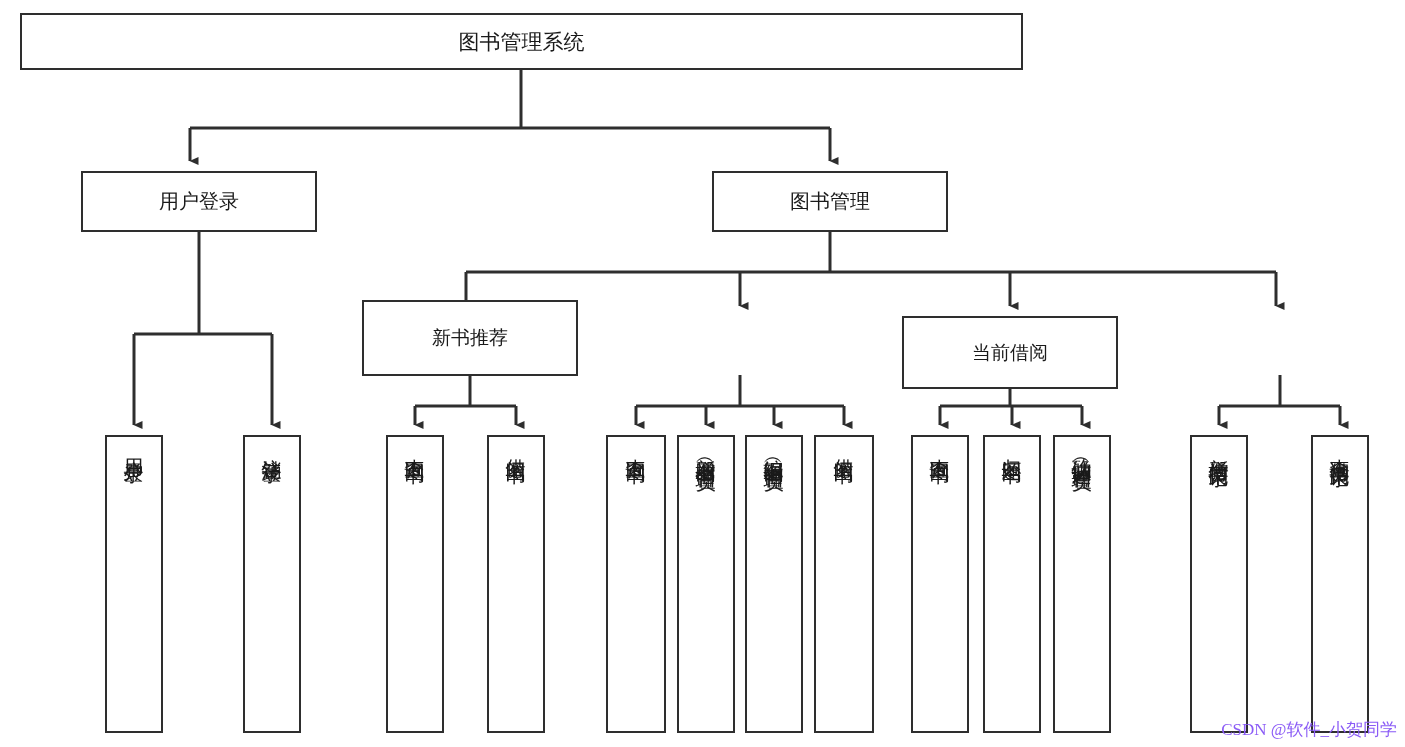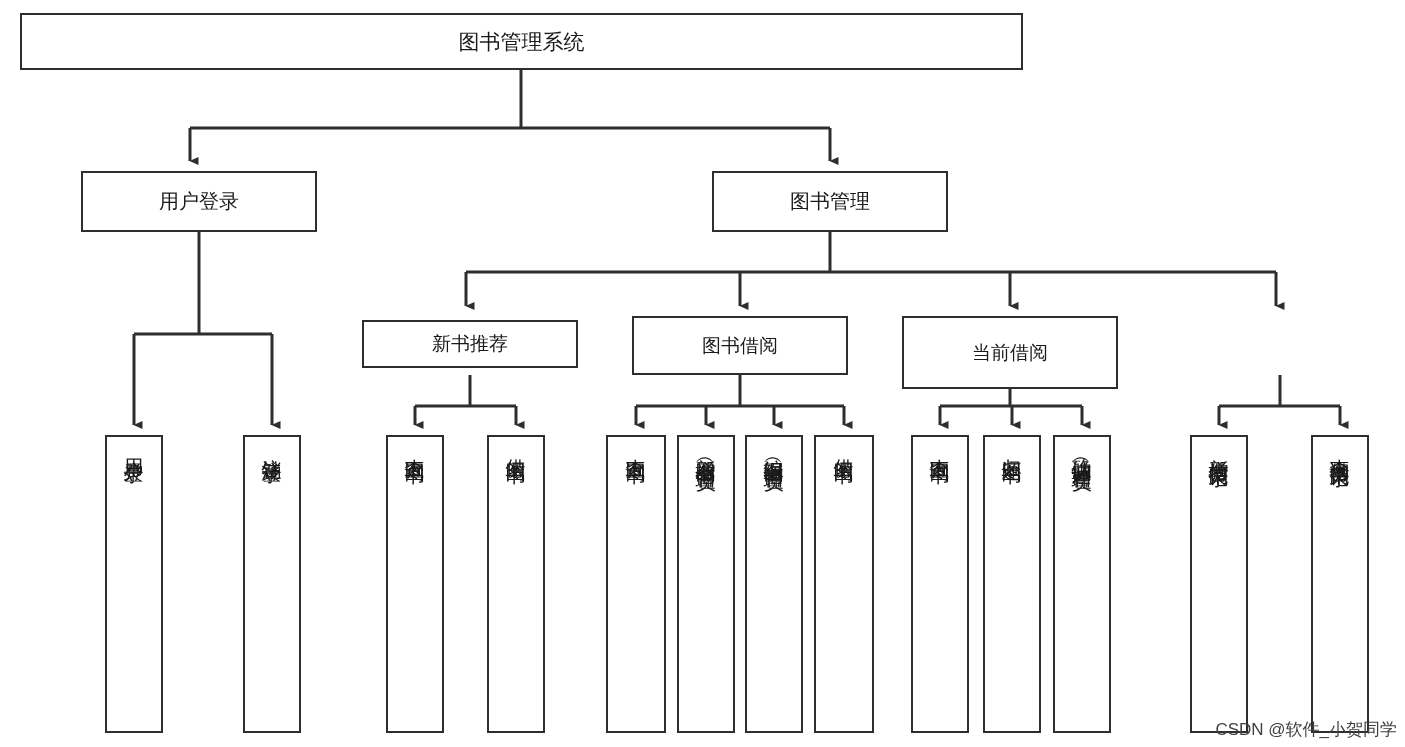--- a/index.html
+++ b/index.html
@@ -56,24 +56,24 @@
     text-orientation: upright;
     letter-spacing: 2px;
     line-height: 1;
     white-space: nowrap;
   }
   .watermark {
     position: absolute;
     right: 8px;
     bottom: 6px;
     font-size: 17px;
-    color: #404040;
+    color: #8b5cf6;
     z-index: 8;
     white-space: nowrap;
-    font-family: Liberation Sans, sans-serif;
+    font-family: Liberation Serif, serif;
   }
 </style>
 </head>
 <body>
 
 <div id="canvas">
 
   <svg class="svg-layer" viewBox="0 0 1405 747" xmlns="http://www.w3.org/2000/svg">
     <defs>
       <marker id="arrowhead" markerWidth="10" markerHeight="10" refX="4" refY="8.5" orient="auto" markerUnits="userSpaceOnUse">
@@ -121,25 +121,22 @@
     <span>图书管理系统</span>
   </div>
 
   <div class="node level-1" id="node-user-login" style="left: 81px; top: 171px; width: 236px; height: 61px;">
     <span>用户登录</span>
   </div>
   <div class="node level-1" id="node-book-manage" style="left: 712px; top: 171px; width: 236px; height: 61px;">
     <span>图书管理</span>
   </div>
 
-  <div class="node level-2" id="node-new-book-rec" style="left: 362px; top: 320px; width: 216px; height: 48px;">
+  <div class="node level-2" id="node-new-book-rec" style="left: 362px; top: 300px; width: 216px; height: 76px;">
     <span>新书推荐</span>
-  </div>
-  <div class="node level-2" id="node-book-borrow" style="left: 632px; top: 316px; width: 216px; height: 59px;">
-    <span>图书借阅</span>
   </div>
   <div class="node level-2" id="node-current-borrow" style="left: 902px; top: 316px; width: 216px; height: 73px;">
     <span>当前借阅</span>
   </div>
 
   <div class="node leaf" id="node-leaf-user-login" style="left: 105px; top: 435px; width: 58px; height: 298px;">
     <span class="vtext">用户登录</span>
   </div>
   <div class="node leaf" id="node-leaf-logout" style="left: 243px; top: 435px; width: 58px; height: 298px;">
     <span class="vtext">注销登录</span>

